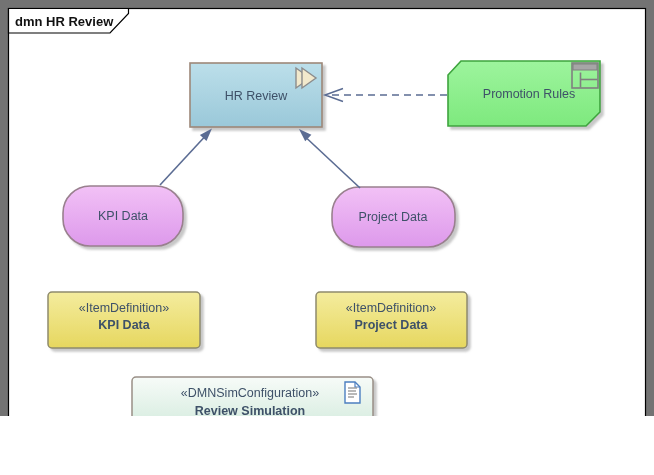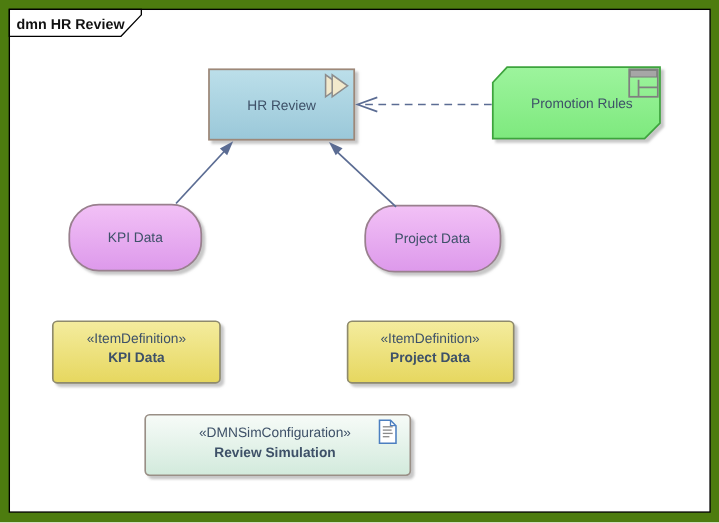--- a/index.html
+++ b/index.html
@@ -1,19 +1,19 @@
 <!DOCTYPE html>
 <html><head>
 <meta charset="utf-8">
 <style>
   html,body{margin:0;padding:0;background:#ffffff;}
   .canvas{
     position:relative;
-    width:654px;height:475px;
-    background:#4d7c0f;
+    width:654px;height:416px;
+    background:#737373;
     font-family:"Liberation Sans", sans-serif;
     overflow:hidden;
   }
   svg{position:absolute;left:0;top:0;}
   .lbl{font:12.5px "Liberation Sans", sans-serif; fill:#3E5168;}
   .lbl-b{font:bold 12.5px "Liberation Sans", sans-serif; fill:#3E5168;}
   .frame-lbl{font:bold 13px "Liberation Sans", sans-serif; fill:#111111;}
 </style>
 </head>
 <body>

